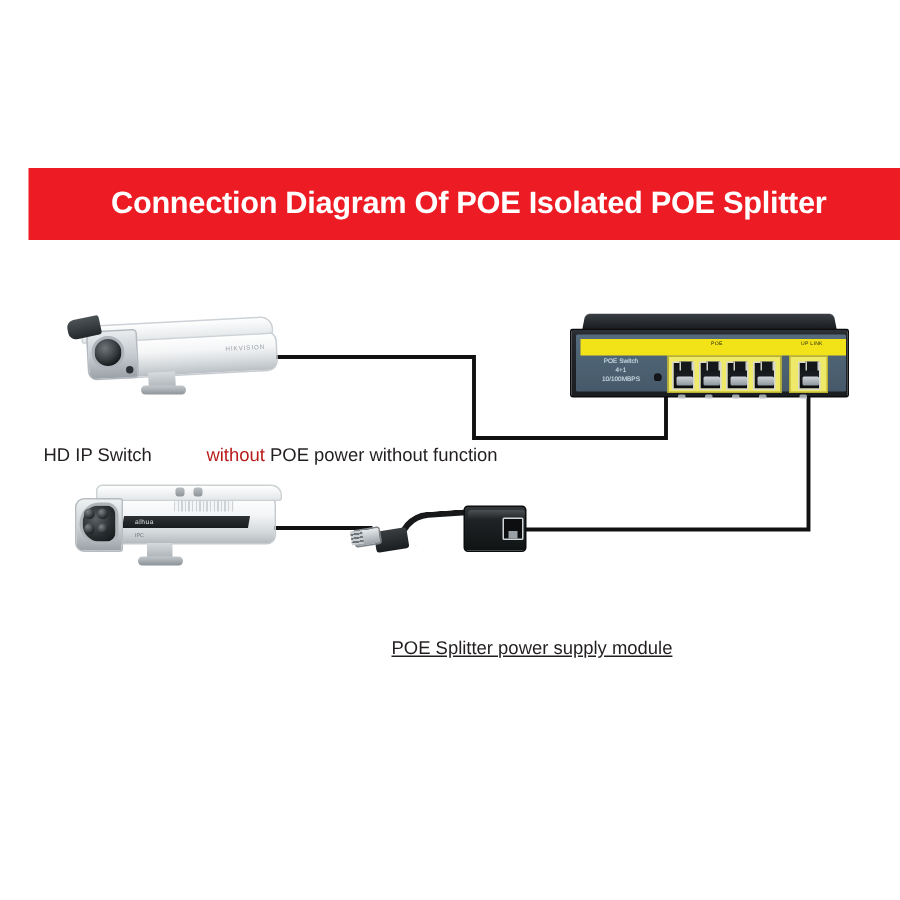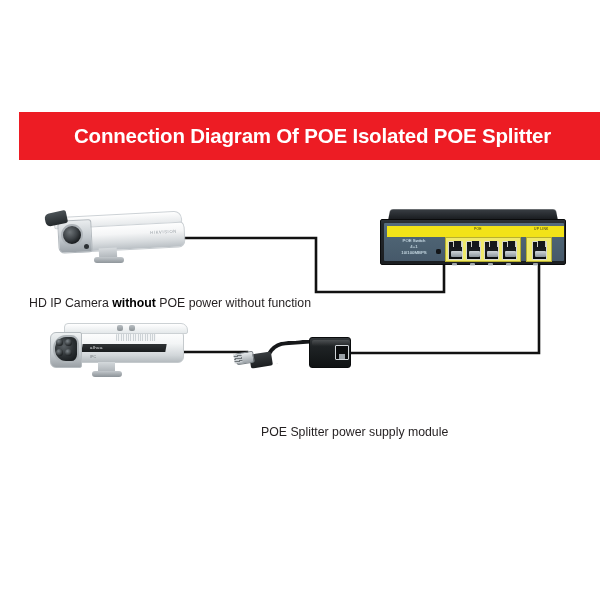--- a/index.html
+++ b/index.html
@@ -42,24 +42,25 @@
   .lbl {
     position: absolute;
     font-size: 12.3px;
     color: #231f20;
     white-space: nowrap;
     font-family: "Liberation Sans", sans-serif;
   }
   #label-cam1 { left: 17px; top: 182px; }
   #label-switch { left: 383px; top: 182px; }
   #label-cam2 { left: 17px; top: 296px; }
-  #label-splitter { left: 249px; top: 425px; }
+  #label-splitter { left: 249px; top: 425px; text-decoration: underline; }
   .redword {
-    color: #000000;
-    font-weight: bold;
+    color: #b91c1c;
+    font-weight: normal;
+    margin-left: 33px;
   }
 
   
   #wires {
     position: absolute; left: 0; top: 0;
     width: 600px; height: 600px;
     pointer-events: none;
   }
 
   
@@ -428,21 +429,21 @@
 
     <polyline points="136,238 304,238 304,292 432,292 432,264" fill="none" stroke="#111111" stroke-width="2.6" stroke-linecap="square" stroke-linejoin="miter"></polyline>
 
     <line x1="138" y1="352" x2="235" y2="352" stroke="#111111" stroke-width="2.6" stroke-linecap="square"></line>
 
     <polyline points="336,353 527,353 527,264" fill="none" stroke="#111111" stroke-width="2.6" stroke-linecap="square" stroke-linejoin="miter"></polyline>
   </svg>
 
 
 
-  <div class="lbl" id="label-cam2"><span>HD IP Camera </span><span class="redword">without</span><span> POE power without function</span></div>
+  <div class="lbl" id="label-cam2"><span>HD IP Switch </span><span class="redword">without</span><span> POE power without function</span></div>
 
   <div class="lbl" id="label-splitter">POE Splitter power supply module</div>
 
   <div id="camera1">
     <div class="c1-barrel">
       <div class="c1-brand">HIKVISION</div>
     </div>
     <div class="c1-sunshade"></div>
     <div class="c1-lenshood"></div>
     <div class="c1-lens"></div>

